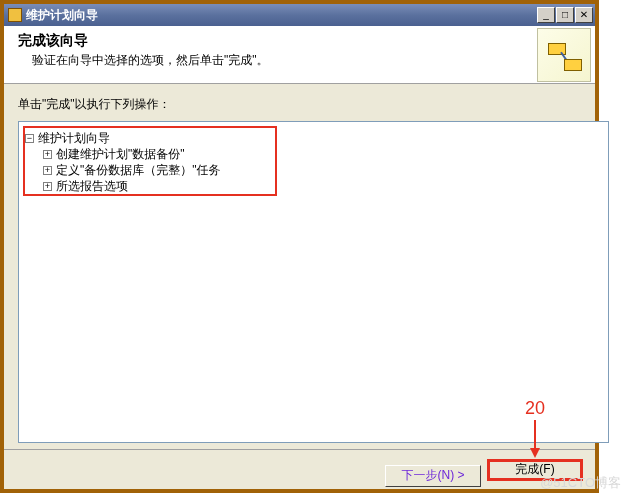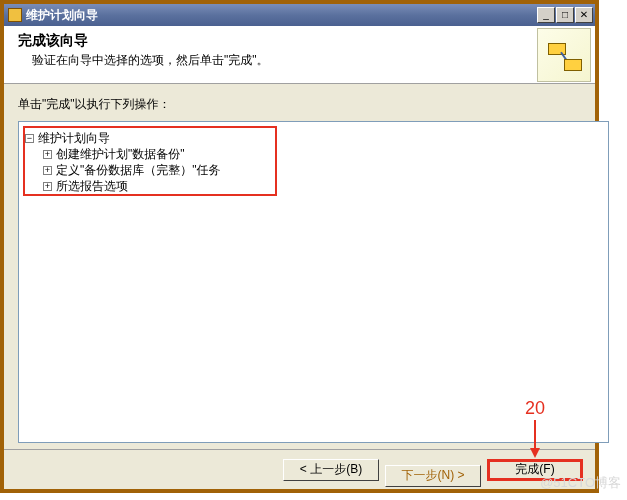--- a/index.html
+++ b/index.html
@@ -132,21 +132,21 @@
     border-top-color: #fff;
     border-left-color: #fff;
     font-size: 12px;
     font-family: inherit;
     padding: 0 6px;
     cursor: pointer;
     display: inline-flex;
     align-items: center;
     justify-content: center;
   }
-  .wiz-btn.disabled { color: #a16207; margin-top: 12px; }
+  .wiz-btn.disabled { color: #6d28d9; margin-top: 12px; }
   .finish-highlight {
     border: 3px solid #e53020 !important;
     position: relative;
   }
   .annotation-16 {
     position: absolute;
     color: #e53020;
     font-size: 18px;
     font-family: Arial;
     top: -64px;
@@ -217,21 +217,20 @@
         </div>
         <div class="tree-row">
           <span class="expander">+</span><span>所选报告选项</span>
         </div>
       </div>
     </div>
   </div>
 
   <div class="footer">
     <div class="footer-spacer"></div>
-    <button class="wiz-btn">&lt; 上一步(B)</button>
     <button class="wiz-btn disabled">下一步(N) &gt;</button>
     <button class="wiz-btn finish-highlight">
       <span>完成(F)</span>
       <span class="annotation-16">20</span>
       <svg class="annotation-arrow" width="16" height="40">
         <line x1="8" y1="2" x2="8" y2="32" stroke="#e53020" stroke-width="2"></line>
         <polygon points="8,40 3,30 13,30" fill="#e53020"></polygon>
       </svg>
     </button>
   </div>

